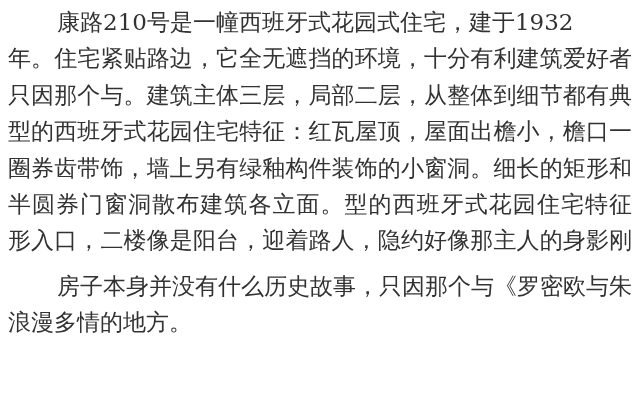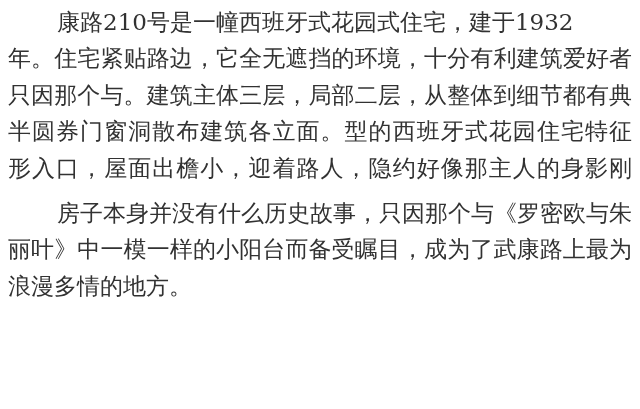--- a/index.html
+++ b/index.html
@@ -46,23 +46,24 @@
 </style>
 </head>
 <body>
 
 <div class="page">
 
   <div class="paragraph">
     <div class="line indent">康路210号是一幢西班牙式花园式住宅，建于1932</div>
     <div class="line fill">年。住宅紧贴路边，它全无遮挡的环境，十分有利建筑爱好者</div>
     <div class="line fill">只因那个与。建筑主体三层，局部二层，从整体到细节都有典</div>
+    <div class="line fill">型的西班牙式花园住宅特征：红瓦屋顶，屋面出檐小，檐口一</div>
+    <div class="line fill">圈券齿带饰，墙上另有绿釉构件装饰的小窗洞。细长的矩形和</div>
     <div class="line fill">半圆券门窗洞散布建筑各立面。型的西班牙式花园住宅特征</div>
-    <div class="line fill">形入口，屋面出檐小，迎着路人，隐约好像那主人的身影刚</div>
+    <div class="line fill">形入口，二楼像是阳台，迎着路人，隐约好像那主人的身影刚</div>
   </div>
 
   <div class="paragraph">
     <div class="line indent fill">房子本身并没有什么历史故事，只因那个与《罗密欧与朱</div>
-    <div class="line fill">丽叶》中一模一样的小阳台而备受瞩目，成为了武康路上最为</div>
     <div class="line">浪漫多情的地方。</div>
   </div>
 
 </div>
 
 </body></html>

